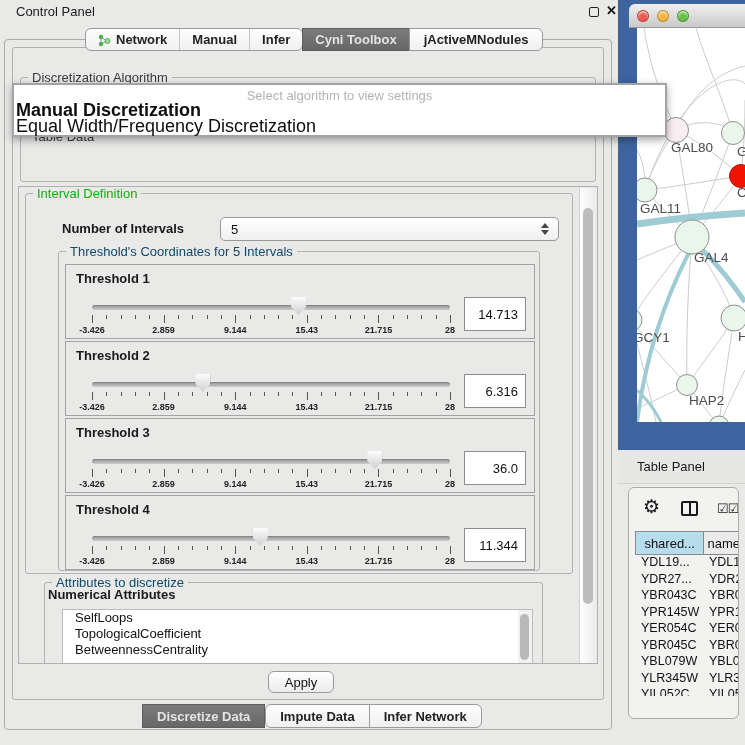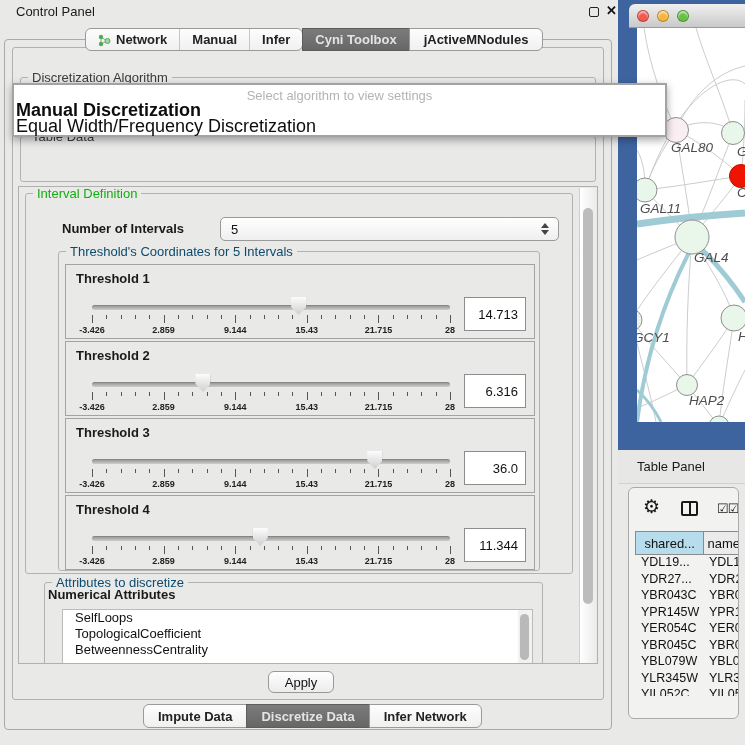--- a/index.html
+++ b/index.html
@@ -68,21 +68,21 @@
 
   .apply-btn { position:absolute; left:268px; top:671px; width:66px; height:22px; background:linear-gradient(#fefefe,#ececec); border:1px solid #999; border-radius:6px; font-size:13px; color:#111; display:flex; align-items:center; justify-content:center; }
 
   .bottom-tabs { position:absolute; left:143px; top:704px; height:24px; display:flex; z-index:10; font-size:13px; font-weight:600; }
   .btab { display:flex; align-items:center; justify-content:center; padding:0 14px; border:1px solid #9a9a9a; background:linear-gradient(#fdfdfd,#f0f0f0); color:#222; }
   .btab.first { border-radius:6px 0 0 6px; }
   .btab.last { border-radius:0 6px 6px 0; margin-left:-1px; }
   .btab.dark { background:linear-gradient(#7b7b7b,#676767); color:#e4e4e4; border-color:#5d5d5d; margin-left:-1px; }
 
   
-  .net-frame { position:absolute; left:618px; top:0; width:127px; height:450px; background:#3e649f;font-style:italic; }
+  .net-frame { position:absolute; left:618px; top:0; width:127px; height:450px; background:#3e649f; }
   .net-titlebar { position:absolute; left:11px; top:4px; width:116px; height:24px; background:linear-gradient(#f0f0f0,#c9c9c9); border-radius:6px 0 0 0; border-bottom:1px solid #9a9a9a; }
   .tl { position:absolute; top:6px; width:12px; height:12px; border-radius:50%; border:1px solid rgba(0,0,0,.25); box-shadow:inset 0 2px 2px rgba(255,255,255,.6); }
   .net-canvas { position:absolute; left:19px; top:28px; width:108px; height:394px; background:#fff; }
 
   
   .tp-header { position:absolute; left:618px; top:450px; width:127px; height:34px; background:#e7e7e5; border-bottom:1px solid #d2d2d0; }
   .tp-title { position:absolute; left:19px; top:9px; font-size:13px; color:#1a1a1a; }
   .tp-box { position:absolute; left:628px; top:487px; width:111px; height:232px; background:#f2f2f1; border:1px solid #aaa; border-radius:6px; overflow:hidden; }
   .tp-toolbar { position:absolute; left:0; top:0; width:100%; height:43px; }
   .gear-ic { position:absolute; left:14px; top:9px; font-size:19px; color:#181818; line-height:19px; }
@@ -366,25 +366,25 @@
     <div class="vsb">
       <div class="thumb" style="top:20px; height:396px;"></div>
     </div>
   </div>
 
   <div class="apply-btn">
       <span>Apply</span>
     </div>
 
   <div class="bottom-tabs">
+    <div class="btab dark">
+        <span>Discretize Data</span>
+      </div>
     <div class="btab first">
         <span>Impute Data</span>
-      </div>
-    <div class="btab dark">
-        <span>Discretize Data</span>
       </div>
     <div class="btab last">
         <span>Infer Network</span>
       </div>
   </div>
 
   <div class="net-frame">
     <div class="net-titlebar">
       <div class="tl" style="left: 8px; background: rgb(242, 88, 78);"></div>
       <div class="tl" style="left: 28px; background: rgb(245, 182, 61);"></div>

